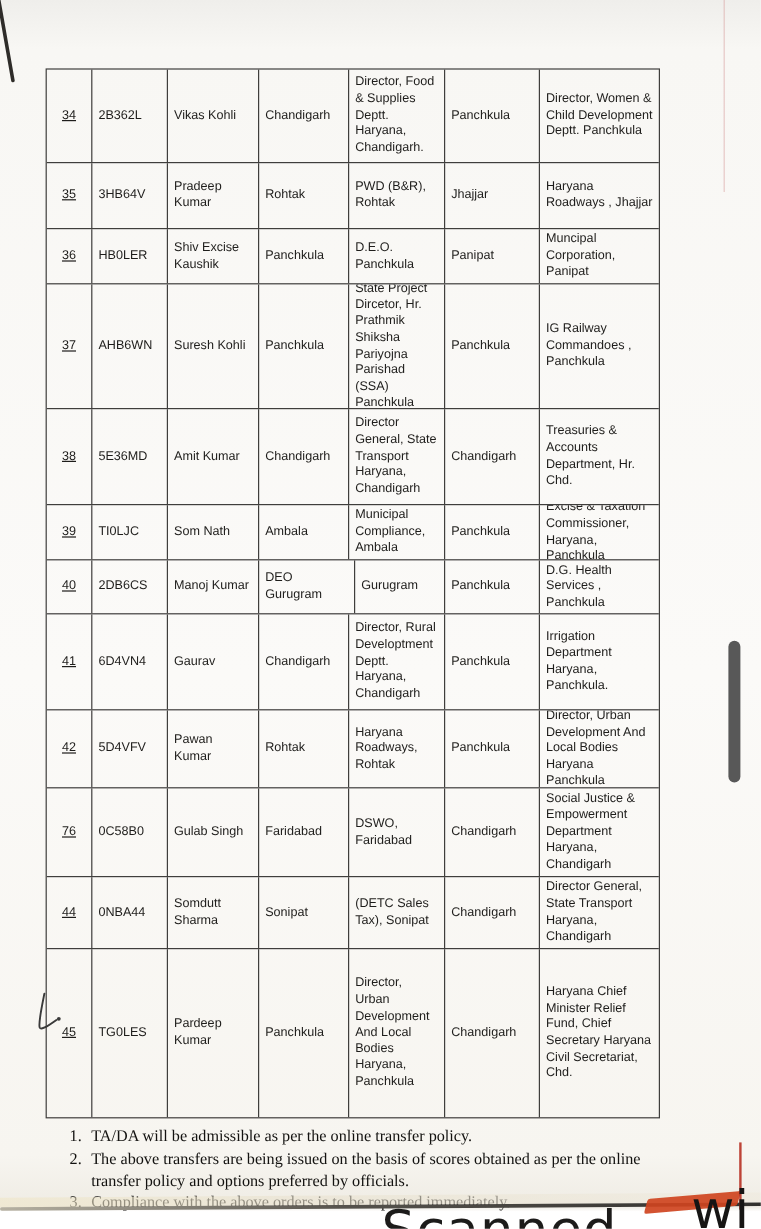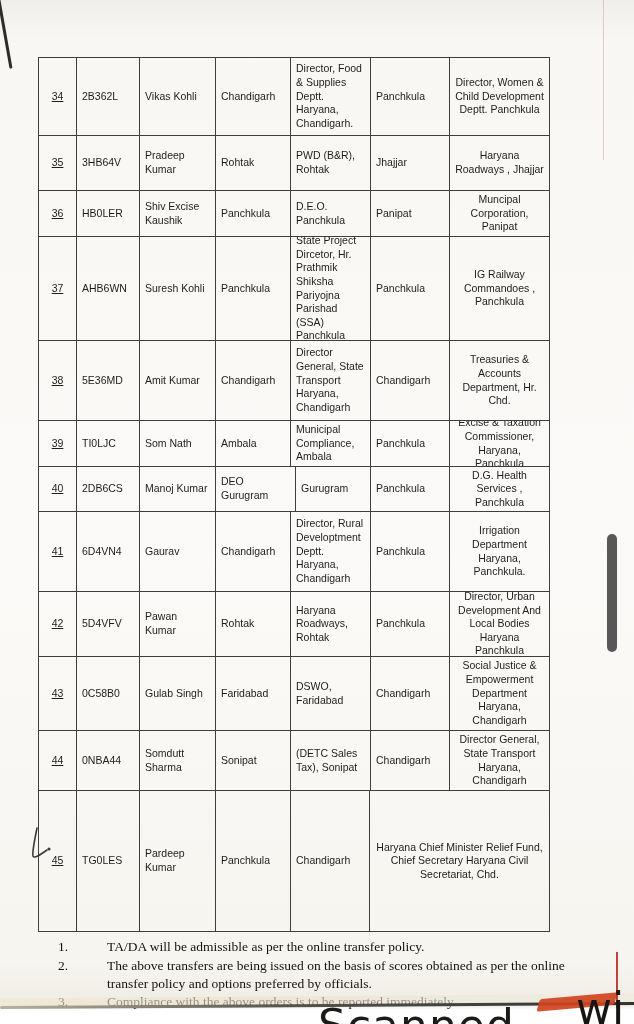--- a/index.html
+++ b/index.html
@@ -39,37 +39,37 @@
   }
   .t-row:last-child{border-bottom:none;}
   .cell{
     box-sizing:border-box;
     border-right:1px solid #3f3e3c;
     padding:2px 5px;
     display:flex;align-items:center;
     font-size:10.5px;line-height:1.3;color:#1e1d1b;
     overflow:hidden;
   }
-  .cell:last-child{border-right:none;text-align:center;}
+  .cell:last-child{border-right:none;}
   .c-sr{width:38px;justify-content:center;text-align:center;text-decoration:underline;}
   .c-code{width:63px;}
   .c-name{width:76px;}
   .c-fs{width:75px;}
   .c-fo{width:80px;}
   .c-ts{width:79px;}
   .c-to{flex:1;}
   
   .notes{
     position:absolute;left:58px;top:938px;width:520px;
     font-family:"Liberation Serif", serif;
     font-size:13.5px;color:#131210;line-height:1.32;
   }
   .note{display:flex;margin-bottom:1px;}
   .note .num{width:18px;flex:0 0 18px;}
-  .note .txt{flex:1;margin-left:31px;}
+  .note .txt{flex:1;}
   
   .pen-mark{position:absolute;left:26px;top:824px;}
   
   .scroll-thumb{
     position:absolute;left:607px;top:534px;width:10px;height:118px;
     background:#585858;border-radius:5px;
   }
   
   .bottom-tint{
     position:absolute;left:0;top:996px;width:634px;height:8px;
@@ -199,21 +199,21 @@
       <div class="cell c-sr">42</div>
       <div class="cell c-code">5D4VFV</div>
       <div class="cell c-name">Pawan Kumar</div>
       <div class="cell c-fs">Rohtak</div>
       <div class="cell c-fo">Haryana Roadways, Rohtak</div>
       <div class="cell c-ts">Panchkula</div>
       <div class="cell c-to">Director, Urban Development And Local Bodies Haryana Panchkula</div>
     </div>
 
     <div class="t-row" style="height:74px">
-      <div class="cell c-sr">43</div>
+      <div class="cell c-sr">76</div>
       <div class="cell c-code">0C58B0</div>
       <div class="cell c-name">Gulab Singh</div>
       <div class="cell c-fs">Faridabad</div>
       <div class="cell c-fo">DSWO, Faridabad</div>
       <div class="cell c-ts">Chandigarh</div>
       <div class="cell c-to">Social Justice &amp; Empowerment Department Haryana, Chandigarh</div>
     </div>
 
     <div class="t-row" style="height:60px">
       <div class="cell c-sr">44</div>
@@ -223,20 +223,21 @@
       <div class="cell c-fo">(DETC Sales Tax), Sonipat</div>
       <div class="cell c-ts">Chandigarh</div>
       <div class="cell c-to">Director General, State Transport Haryana, Chandigarh</div>
     </div>
 
     <div class="t-row" style="height:140px">
       <div class="cell c-sr">45</div>
       <div class="cell c-code">TG0LES</div>
       <div class="cell c-name">Pardeep Kumar</div>
       <div class="cell c-fs">Panchkula</div>
+      <div class="cell c-fo">Director, Urban Development And Local Bodies Haryana, Panchkula</div>
       <div class="cell c-ts">Chandigarh</div>
       <div class="cell c-to">Haryana Chief Minister Relief Fund, Chief Secretary Haryana Civil Secretariat, Chd.</div>
     </div>
 
   </div>
 
   <div class="notes">
     <div class="note">
       <span class="num">1.</span>
       <span class="txt">TA/DA will be admissible as per the online transfer policy.</span>

